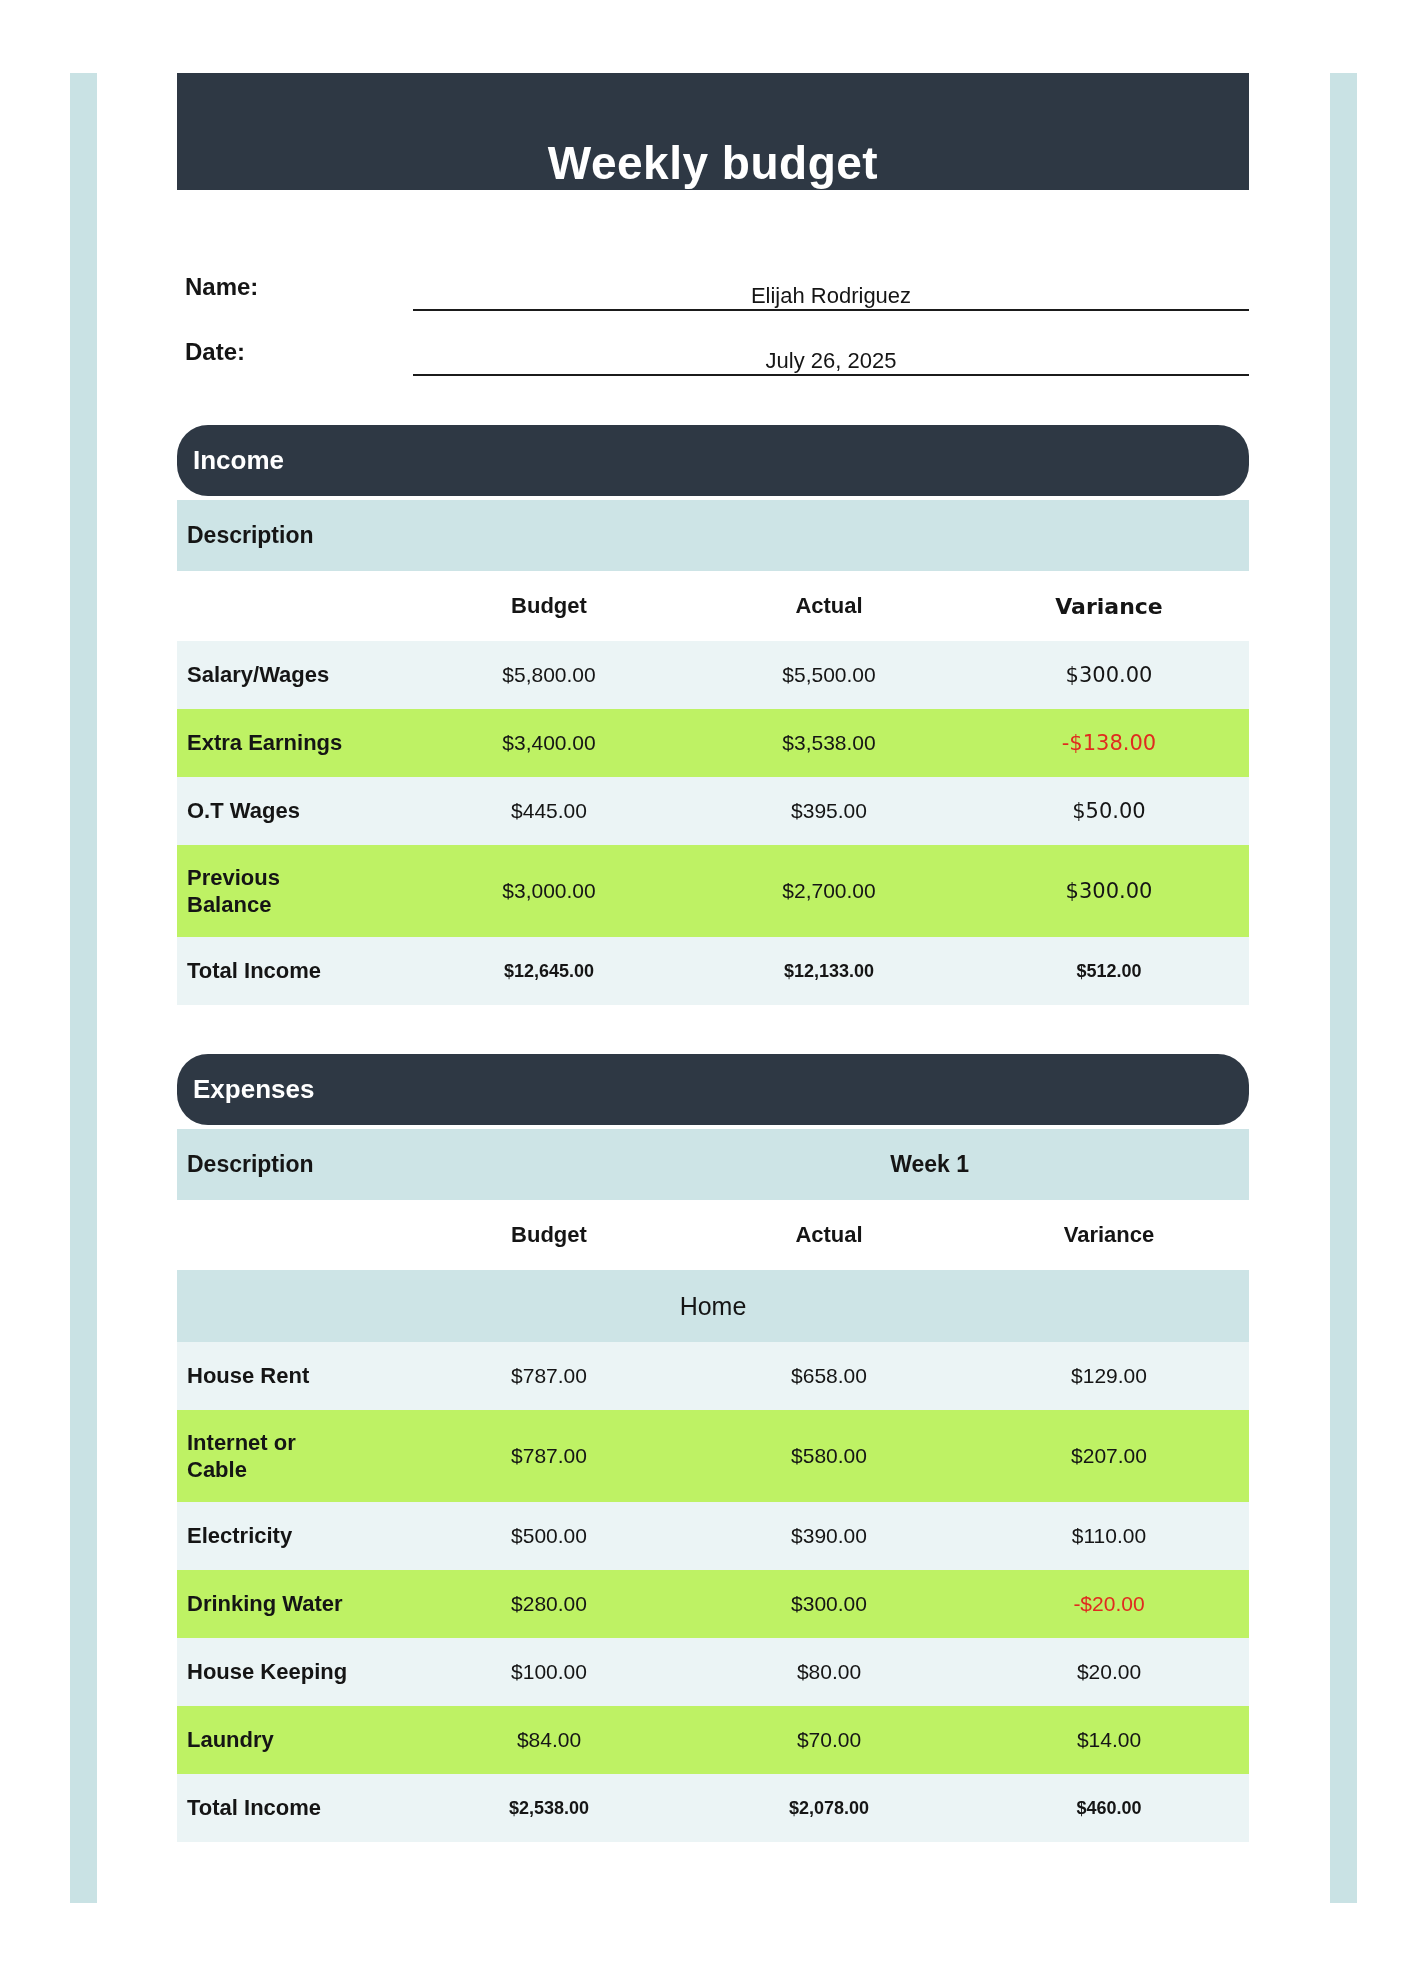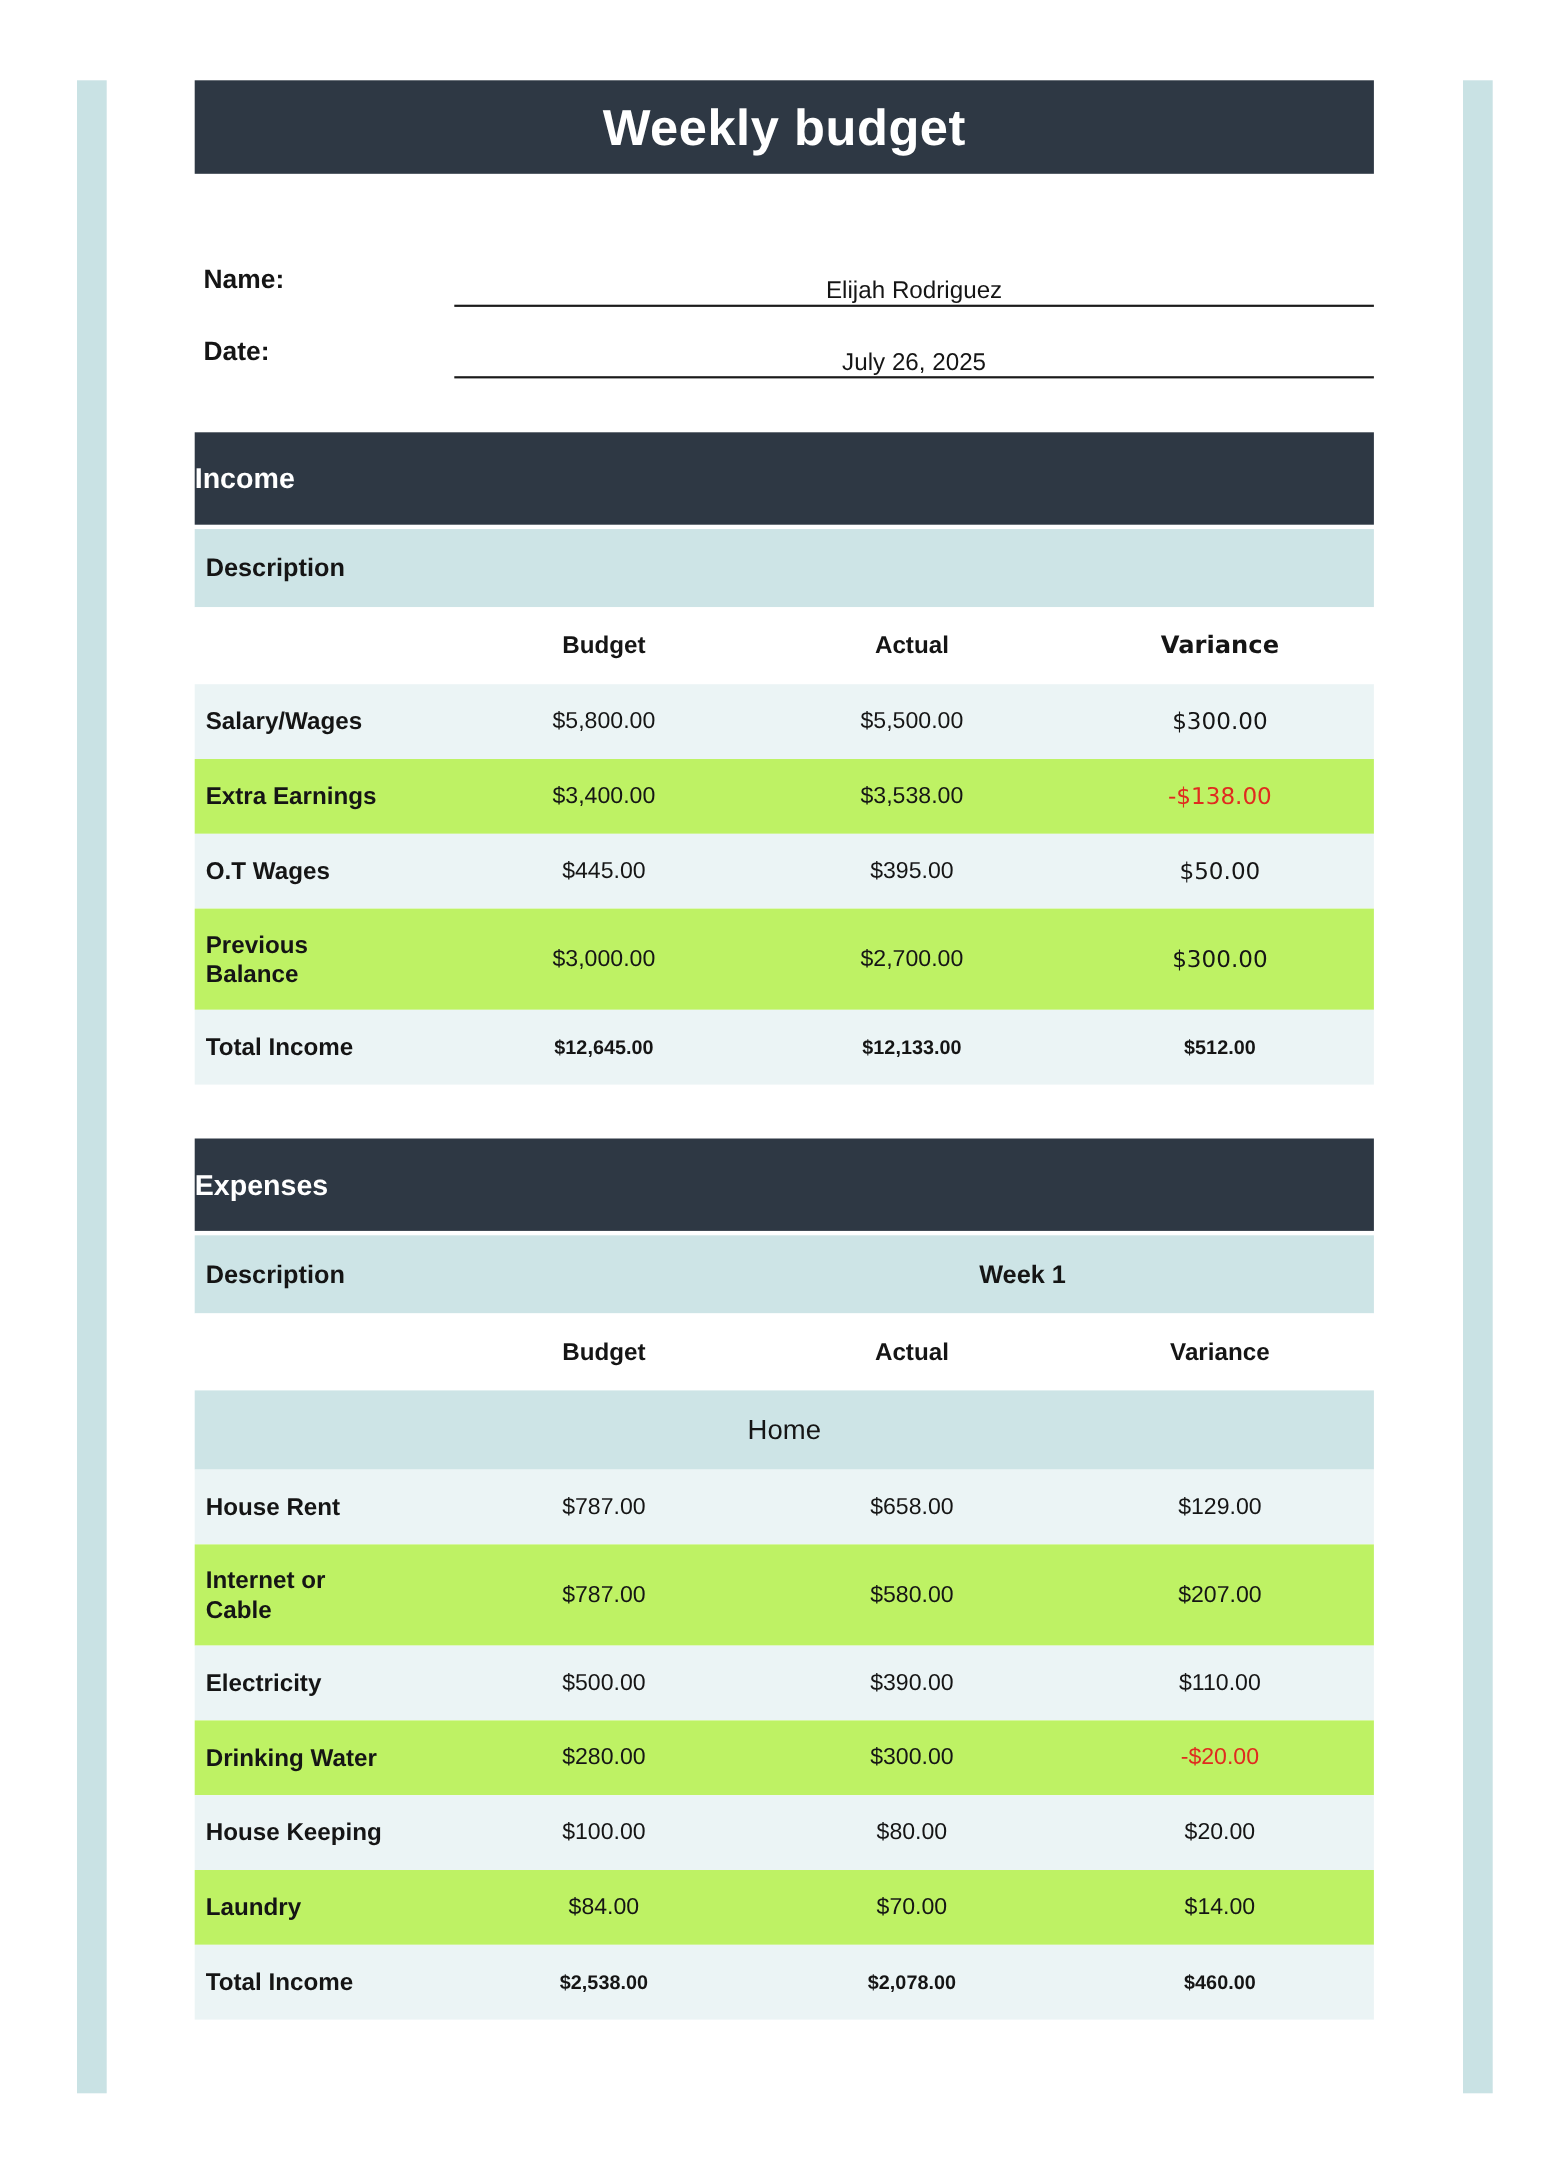--- a/index.html
+++ b/index.html
@@ -15,36 +15,36 @@
   html,body{background:#ffffff;}
   body{
     width:1424px;height:1968px;position:relative;overflow:hidden;
     font-family:"Liberation Sans",sans-serif;color:var(--text);
   }
   .side-strip{position:absolute;top:73px;width:27px;height:1830px;background:var(--strip-blue);}
   .side-strip.left{left:70px;}
   .side-strip.right{left:1330px;}
   .content{position:absolute;left:177px;top:73px;width:1072px;}
   .title-bar{
-    height:85px;background:var(--header-navy);
-    display:flex;align-items:center;justify-content:center;
+    height:117px;background:var(--header-navy);
+    display:flex;align-items:flex-end;justify-content:center;
   }
   .title-bar h1{color:#ffffff;font-size:46px;font-weight:bold;letter-spacing:0.5px;}
   .fields{margin-top:56px;}
   .field{display:flex;align-items:flex-end;height:65px;}
   .field-label{width:236px;font-size:24px;font-weight:bold;padding:0 0 10px 8px;}
   .field-value{
     flex:1;text-align:center;font-size:22px;padding-bottom:0;
     border-bottom:2px solid var(--underline);
   }
   .section{margin-top:49px;}
   .section-bar{
-    height:84px;background:var(--header-navy);color:#ffffff;
-    display:flex;align-items:center;
-    font-size:26px;font-weight:bold;margin-bottom:4px;
+    height:71px;background:var(--header-navy);color:#ffffff;
+    display:flex;align-items:center;padding-left:16px;
+    font-size:26px;font-weight:bold;margin-bottom:4px;border-radius:31px;
   }
   .grid{display:grid;grid-template-columns:232px 280px 280px 280px;align-items:center;}
   .desc-row{background:var(--band-blue);min-height:71px;}
   .desc-row .label,.col-head .label{font-size:23px;font-weight:bold;padding-left:10px;}
   .week-head{font-size:23px;font-weight:bold;text-align:right;}
   .col-head{min-height:70px;background:#ffffff;}
   .col-head .col{font-size:22px;font-weight:bold;text-align:center;}
   .group-row{
     min-height:72px;background:var(--band-blue);
     display:flex;align-items:center;justify-content:center;font-size:25px;

